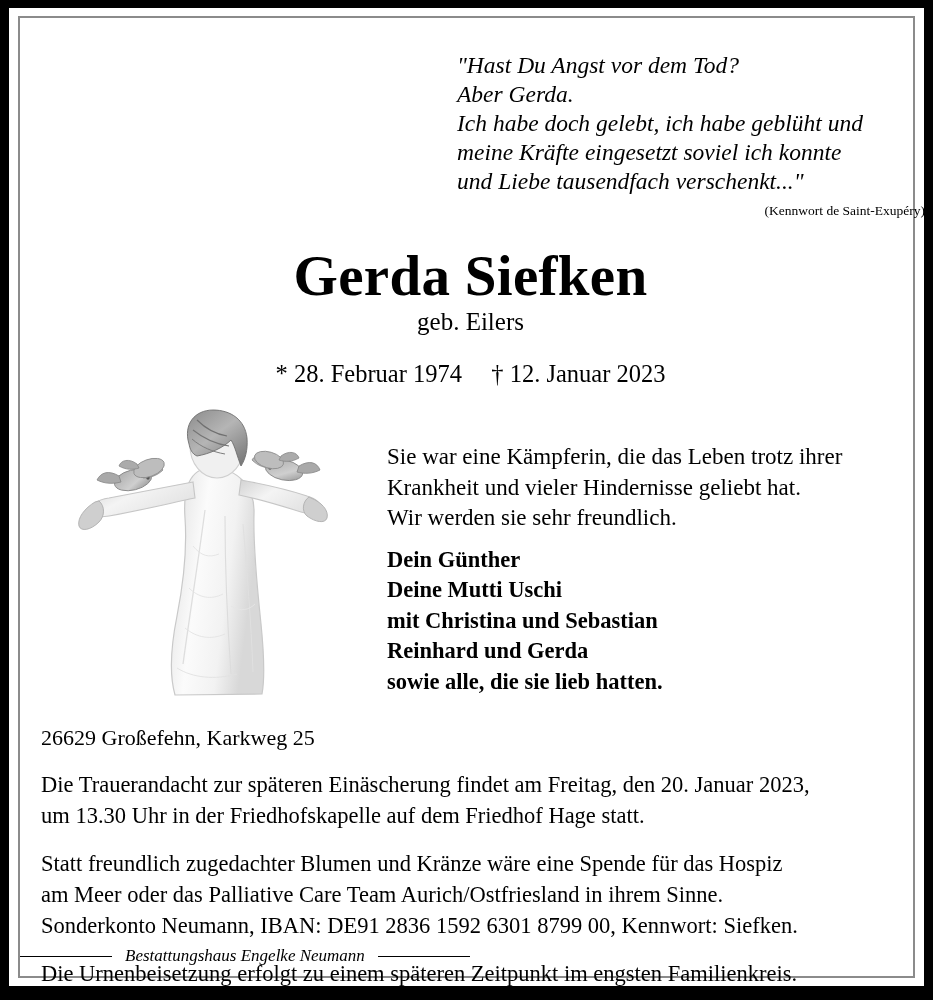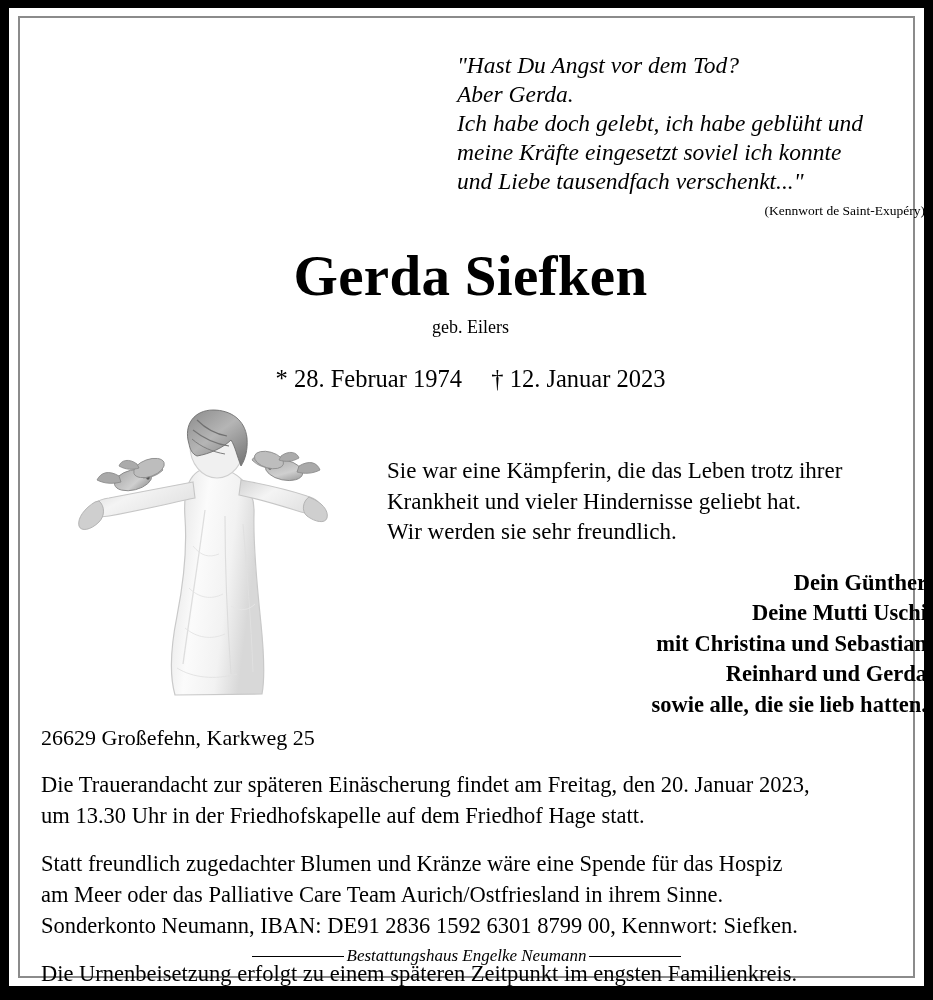--- a/index.html
+++ b/index.html
@@ -77,23 +77,22 @@
     text-align: center;
   }
   .deceased-name {
     font-size: 57px;
     font-weight: bold;
     letter-spacing: 0.3px;
     line-height: 64px;
     margin-left: 8px;
   }
   .maiden-name {
-    font-size: 18px;
+    font-size: 25px;
     line-height: 28px;
-    margin-top: 5px;
     margin-left: 8px;
   }
   .life-dates {
     font-size: 24.5px;
     line-height: 30px;
     margin-top: 23px;
     margin-left: 8px;
   }
   .date-gap {
     display: inline-block;
@@ -107,31 +106,30 @@
     top: 388px;
     width: 290px;
     height: 310px;
   }
   .figurine-svg { display: block; width: 100%; height: 100%; }
 
   
   .memorial-block {
     position: absolute;
     left: 367px;
-    top: 438px;
+    top: 424px;
     width: 540px;
   }
   .memorial-line {
     font-size: 23px;
     line-height: 30.5px;
     white-space: nowrap;
   }
   .family-list {
-    margin-top: 20px;
-    text-align: right;
+    margin-top: 11px;
   }
   .family-line {
     font-size: 22.5px;
     font-weight: bold;
     line-height: 30.5px;
     white-space: nowrap;
   }
 
   
   .info-block {
@@ -152,22 +150,21 @@
   .info-para .p-line { display: block; white-space: nowrap; }
 
   
   .footer {
     position: absolute;
     left: 0;
     right: 0;
     bottom: 10px;
     display: flex;
     align-items: center;
-    justify-content: center;
-    gap: 3px;
+    gap: 13px;
   }
   .footer-rule {
     width: 92px;
     height: 1px;
     background: #000000;
   }
   .footer-name {
     font-size: 17px;
     font-style: italic;
     line-height: 20px;

